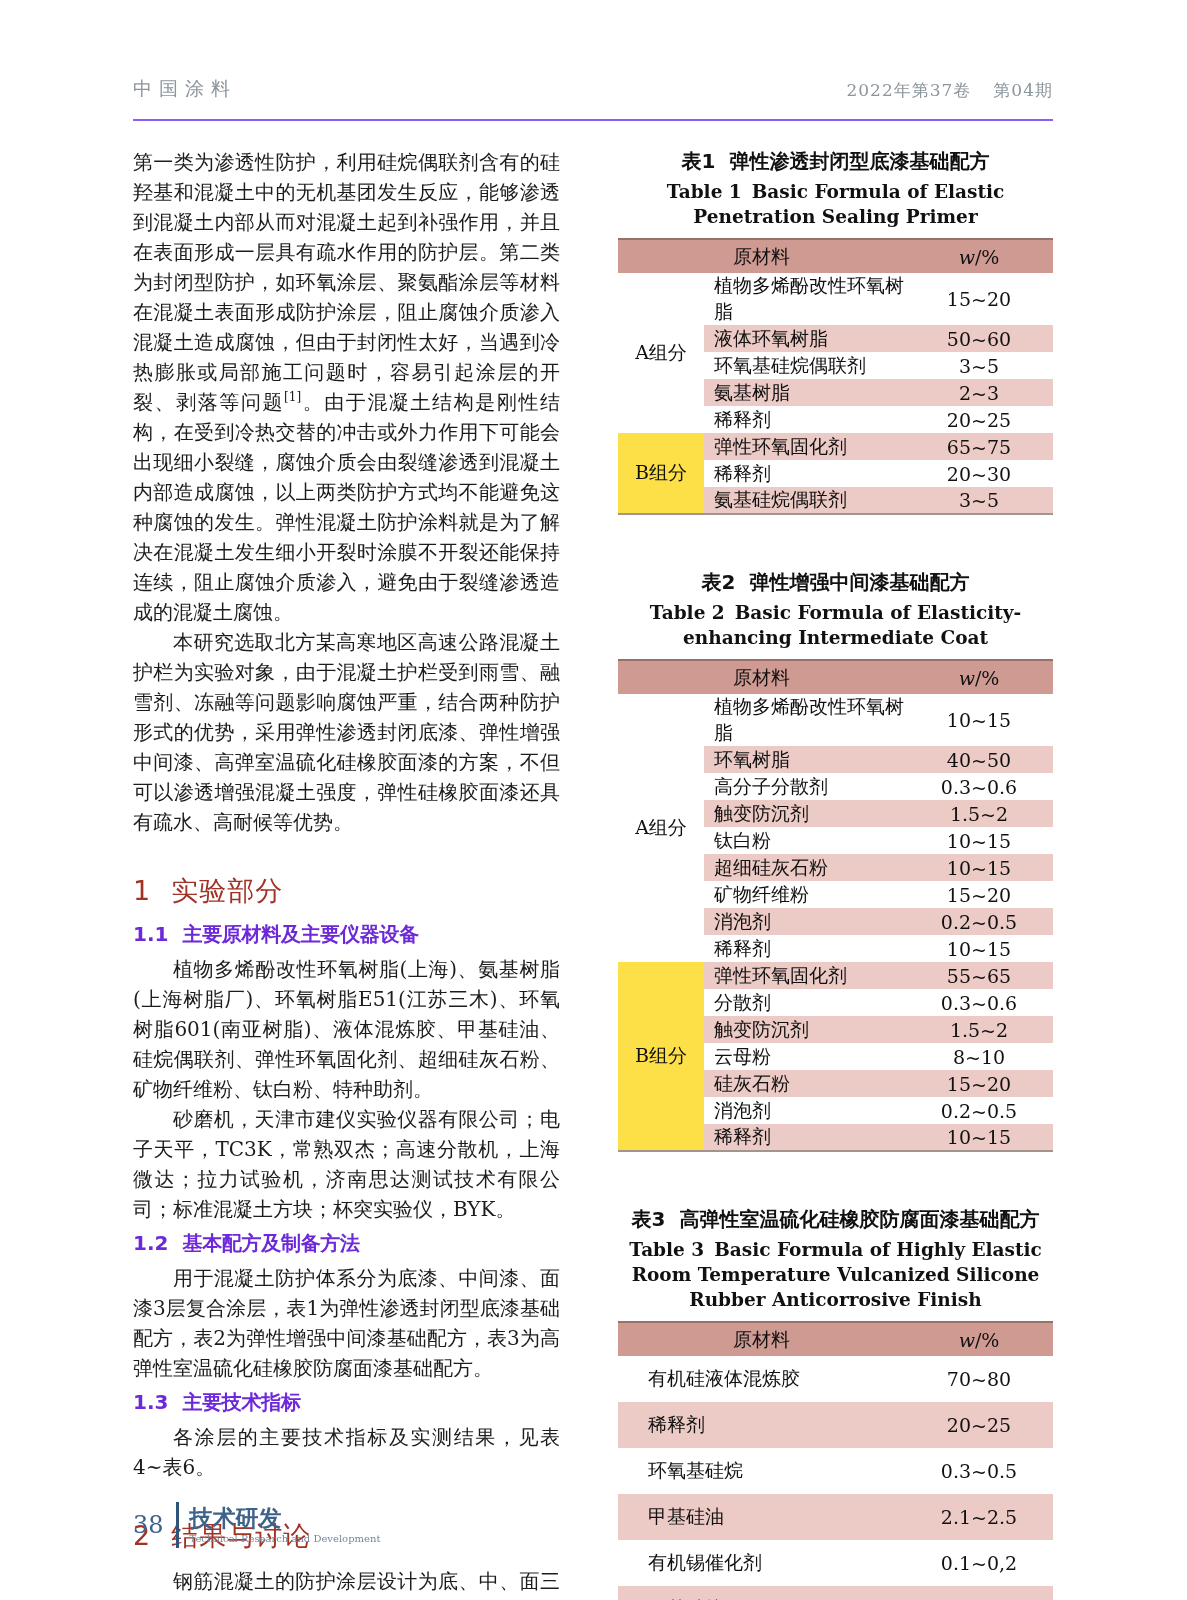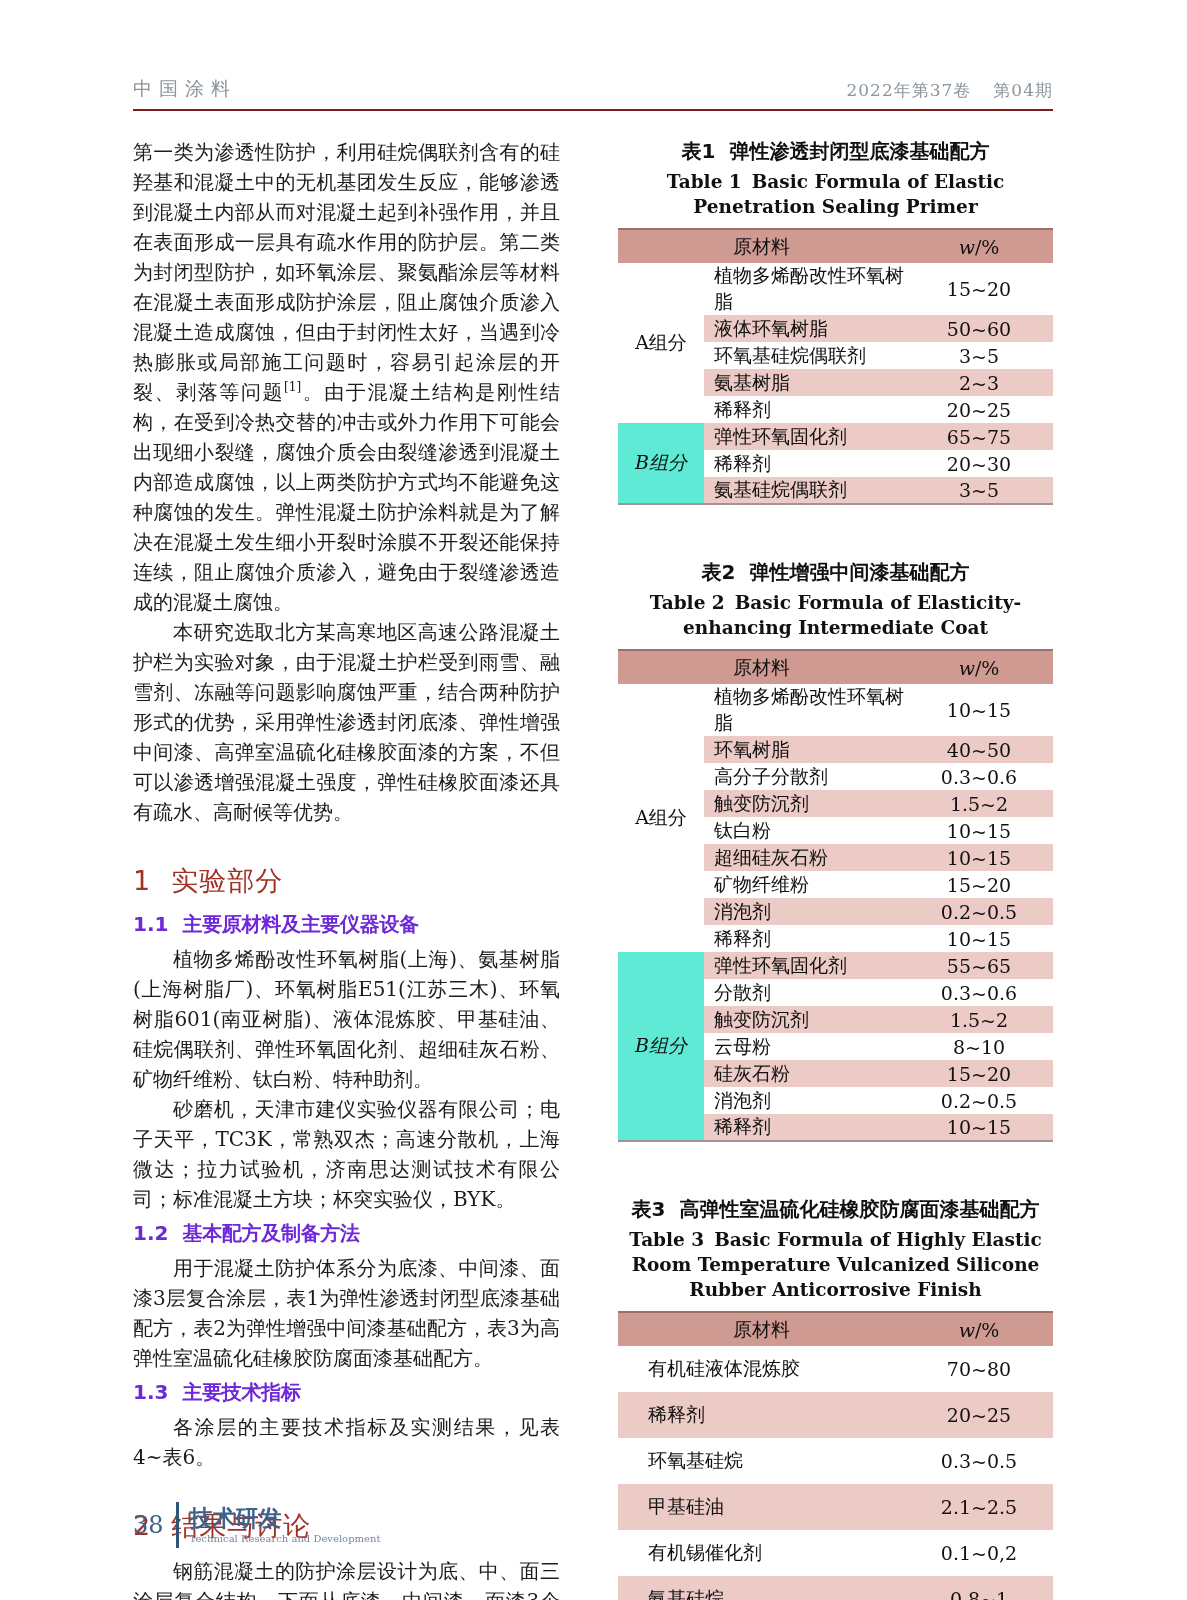--- a/index.html
+++ b/index.html
@@ -7,21 +7,21 @@
   .page {
     width:1187px; height:1600px; background:#ffffff; position:relative;
     font-family:"DejaVu Serif","Liberation Serif",serif; color:#1c1c1c;
     overflow:hidden; margin:0 auto;
   }
   .inner { padding:76px 134px 0 133px; }
 
   
   .pg-header {
     display:flex; justify-content:space-between; align-items:flex-end;
-    border-bottom:2px solid #7f1d1d; padding-bottom:7px; color:#8b959c;
+    border-bottom:2px solid #8b5cf6; padding-bottom:17px; color:#8b959c;
   }
   .journal { font-family:"DejaVu Sans","Liberation Sans",sans-serif; font-size:19px; letter-spacing:7px; }
   .issue { font-size:17px; letter-spacing:1px; }
   .issue .iss-no { margin-left:22px; }
 
   
   .main { display:flex; margin-top:26px; }
   .col-left  { width:427px; }
   .col-right { width:435px; margin-left:58px; }
 
@@ -54,21 +54,21 @@
     width:100%; border-collapse:collapse;
     border-top:2px solid #9b7069; border-bottom:2px solid #a3948f;
     font-size:19px; color:#111;
   }
   table.formula thead th {
     background:#cf9a92; height:34px; font-weight:normal; font-size:19px; text-align:center;
   }
   table.formula td { height:27px; vertical-align:middle; }
   table.t3 td { height:46px; }
   td.grp { width:86px; text-align:center; }
-  td.gb  { background:#5eead4;font-style:italic; }
+  td.gb  { background:#fde047; }
   td.val { width:148px; text-align:center; }
   td.mat { text-align:left; padding-left:10px; }
   td.mat3 { text-align:left; padding-left:30px; }
   table.formula tbody tr:nth-child(even) td.c { background:#eccac5; }
   th.th-val i { font-style:italic; font-family:"DejaVu Serif","Liberation Serif",serif; }
 
   
   .pg-footer { position:absolute; left:133px; top:1502px; display:flex; align-items:center; }
   .pageno { font-size:24px; color:#3f628a; margin-right:12px; }
   .fbar { width:3px; height:46px; background:#2e5579; margin-right:11px; }

